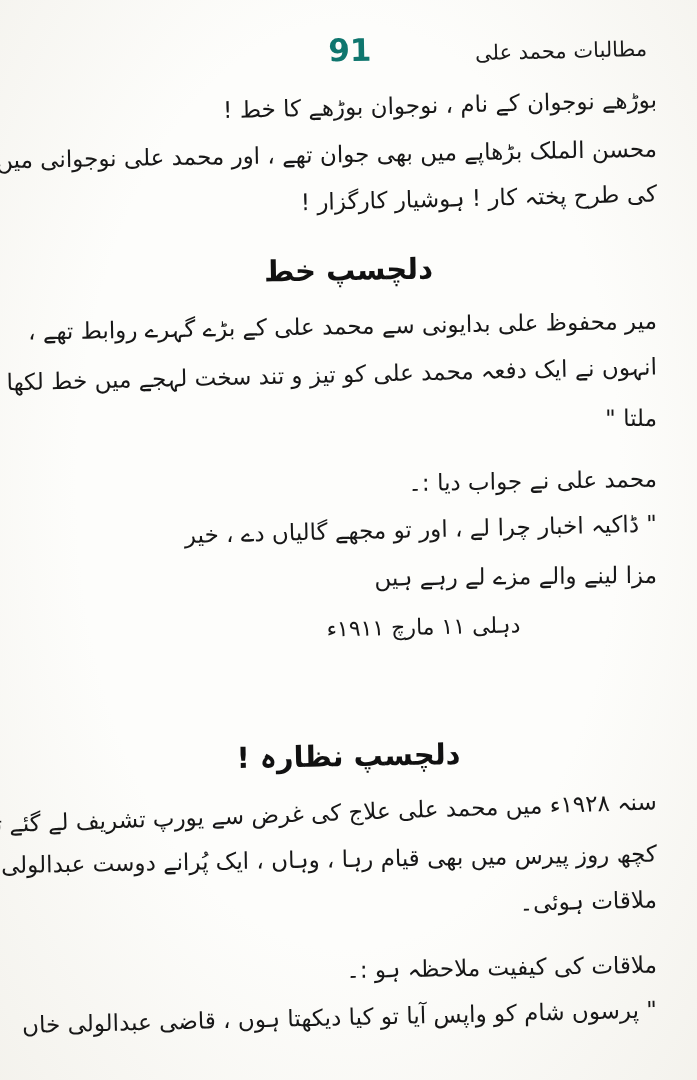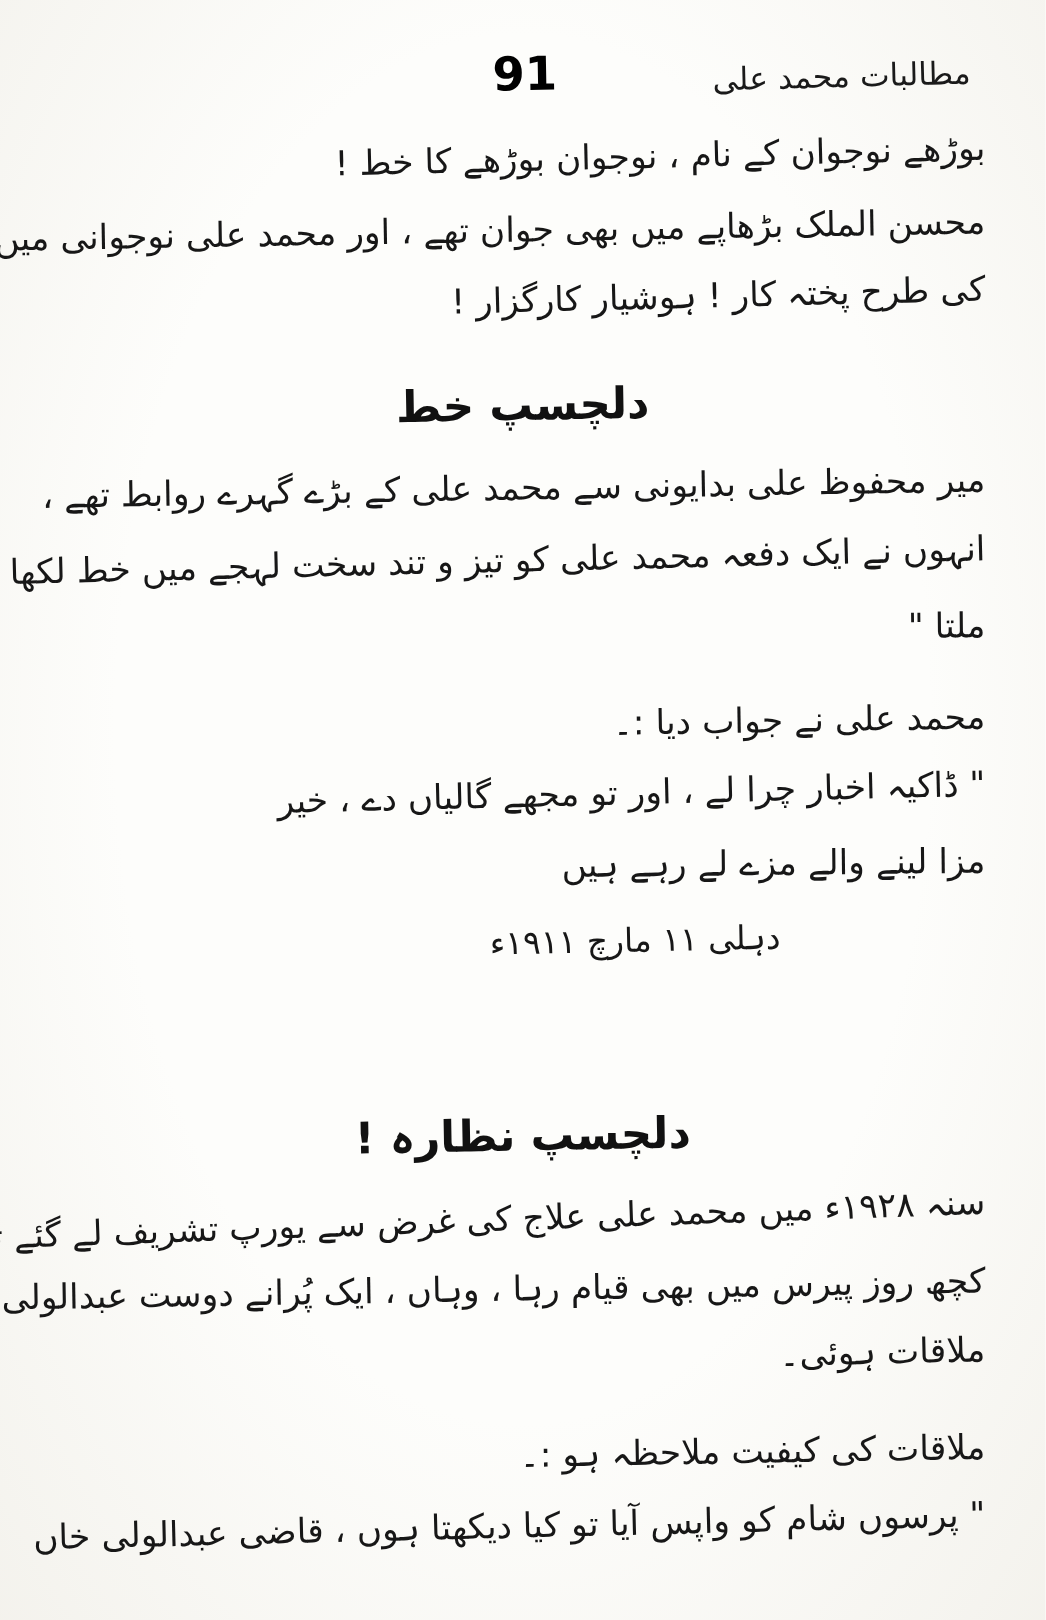--- a/index.html
+++ b/index.html
@@ -58,21 +58,21 @@
     letter-spacing: 0.5px;
     transform: rotate(-1.5deg);
   }
   .page-number {
     position: absolute;
     left: 50%;
     transform: translateX(-48%) rotate(-1deg);
     top: -2px;
     font-size: 31px;
     font-weight: 700;
-    color: #000000;
+    color: #0f766e;
   }
 
   
   .para {
     font-size: 23px;
     line-height: 2.05;
     color: #171717;
     margin: 0 0 4px 0;
   }
   .para .line {

